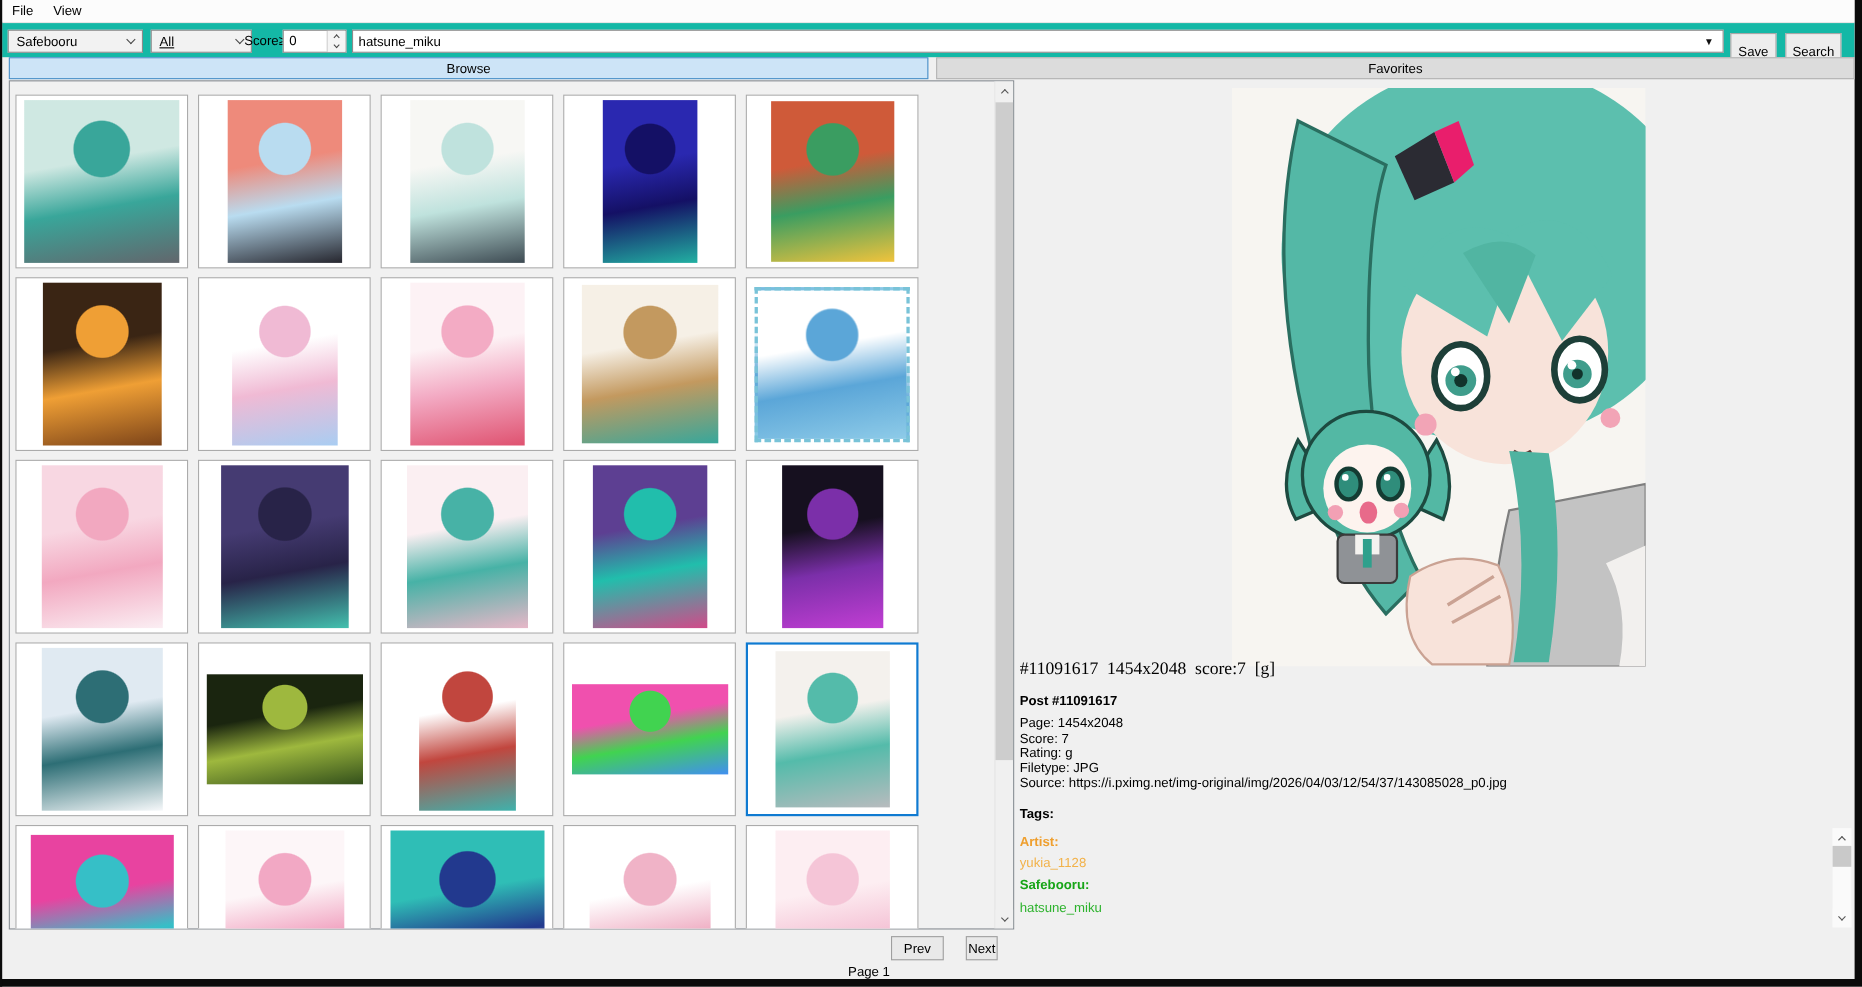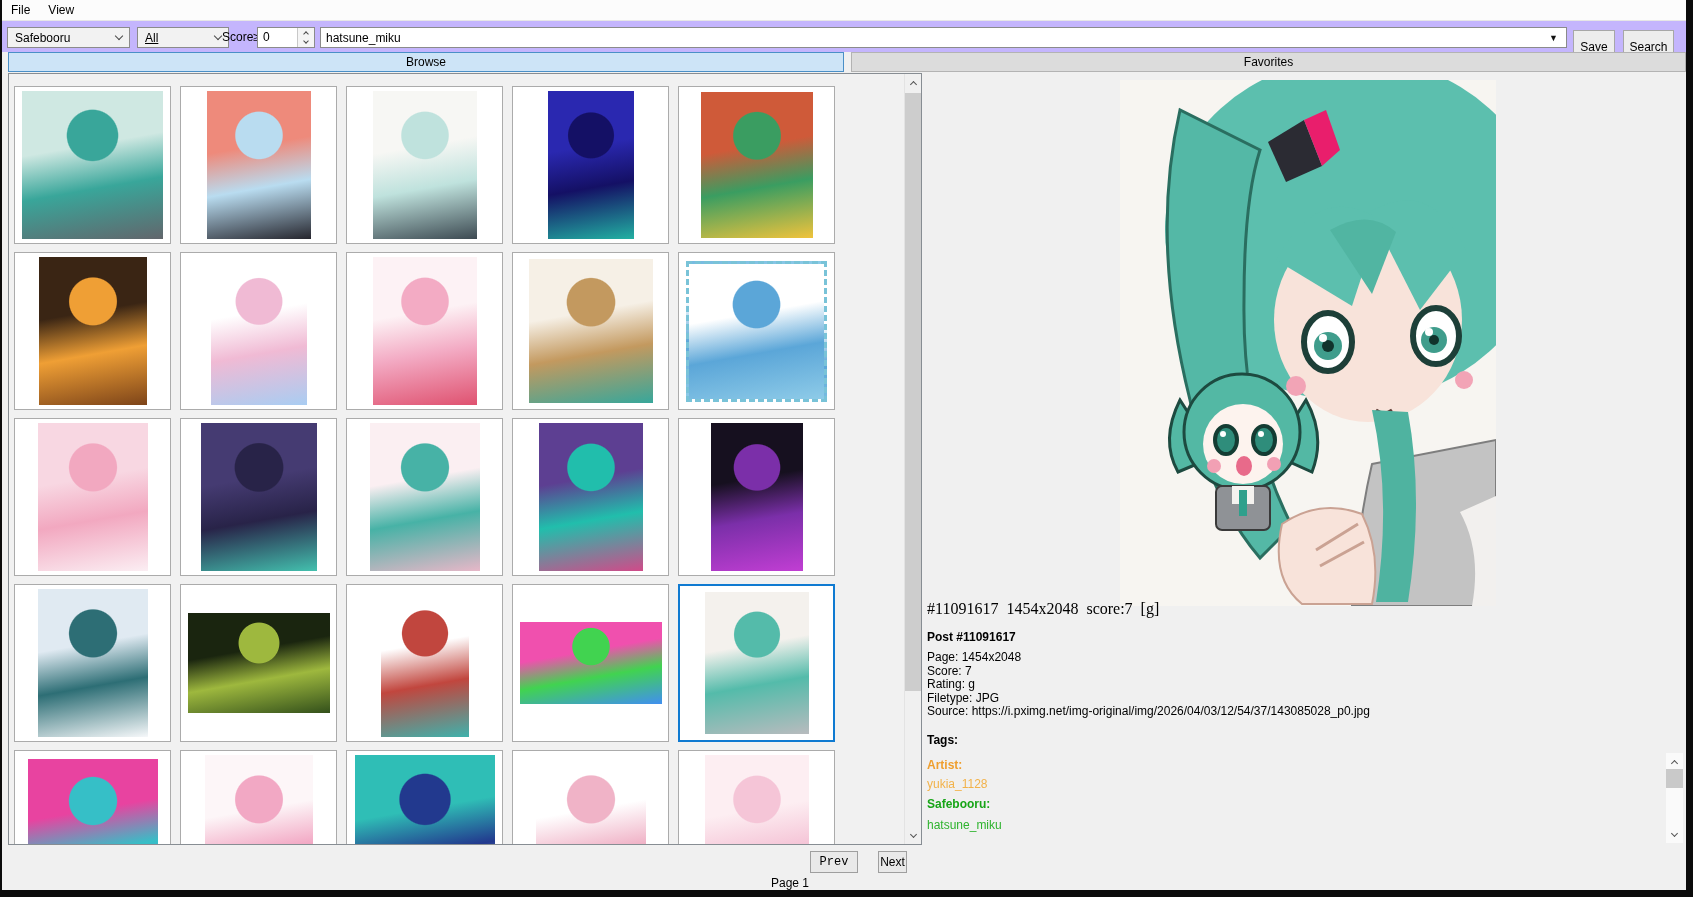--- a/index.html
+++ b/index.html
@@ -22,21 +22,21 @@
   
   .menubar {
     position:absolute; left:2px; top:0; width:1684px; height:20px;
     background:#fcfcfc; display:flex; align-items:center; font-size:12px;
   }
   .menu-item { padding:0 9px; height:20px; line-height:20px; cursor:default; }
 
   
   .toolbar {
     position:absolute; left:2px; top:20px; width:1684px; height:32px;
-    background:#c4b5fd; border-top:1px solid #e6e6e6;
+    background:#14b8a6; border-top:1px solid #e6e6e6;
   }
   .combo {
     position:absolute; top:6px; height:21px;
     background:#f2f2f2; border:1px solid #8b8b8b;
     font-size:12px; display:flex; align-items:center;
     justify-content:space-between; padding:0 7px; cursor:default;
   }
   .chev {
     width:6px; height:6px;
     border-right:1.4px solid #494949; border-bottom:1.4px solid #494949;
@@ -116,21 +116,21 @@
   .mini-scroll .sb-thumb { top:16px; height:19px; background:#c9c9c9; }
 
   
   .page-label { position:absolute; left:771px; top:876px; font-size:12px; }
   .page-btn {
     position:absolute; top:851px; height:22px;
     background:#e9e9e9; border:1px solid #9f9f9f;
     font-size:12px; display:flex; align-items:center; justify-content:center;
     cursor:default;
   }
-  .btn-prev { left:810px; width:48px;font-family:Liberation Mono, monospace; }
+  .btn-prev { left:810px; width:48px; }
   .btn-next { left:878px; width:29px; }
 
   
   .preview { position:absolute; left:1120px; top:80px; width:376px; height:526px; }
   .caption {
     position:absolute; left:927px; top:600px; font-size:16px; white-space:pre;font-family:Liberation Serif, serif;
   }
   .post-title { position:absolute; left:927px; top:630px; font-size:12px; font-weight:bold; }
   .details { position:absolute; left:927px; top:651px; font-size:12px; line-height:13.6px; }
   .tags-header { position:absolute; left:927px; top:733px; font-size:12px; font-weight:bold; }

